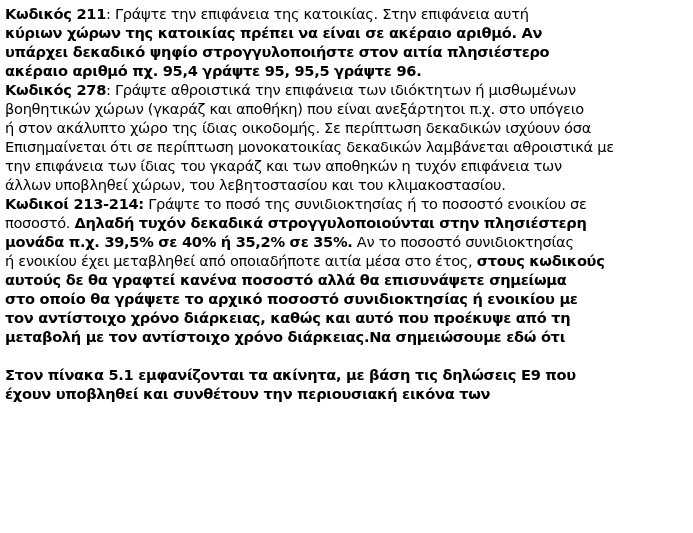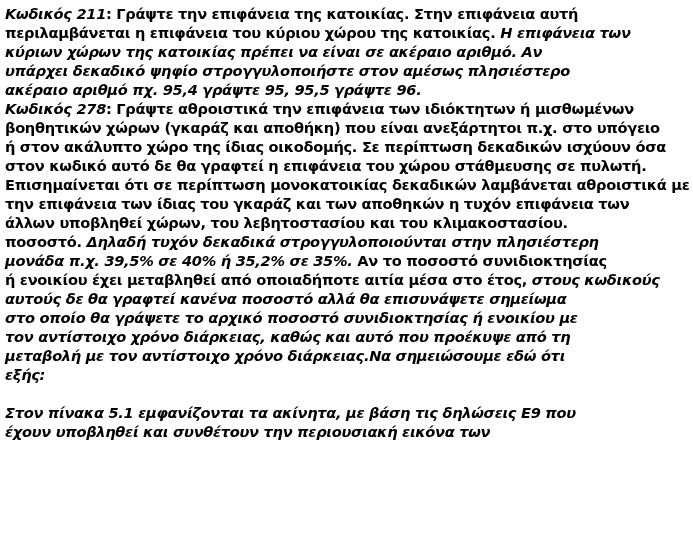--- a/index.html
+++ b/index.html
@@ -20,43 +20,41 @@
     line-height: 19px;
     letter-spacing: -0.3px;
   }
   .line {
     white-space: nowrap;
     height: 19px;
   }
   .line.blank {
     height: 19px;
   }
-  .seg { font-weight: bold; }
-  .seg.b { font-weight: bold; font-style: italic; }
+  .seg { font-weight: normal; }
+  .seg.b { font-weight: bold; }
 </style>
 </head>
 <body>
 
 <div class="doc">
     <div class="line"><span class="seg b">Κωδικός 211</span><span class="seg">: Γράψτε την επιφάνεια της κατοικίας. Στην επιφάνεια αυτή</span></div>
-    <div class="line"><span class="seg">περιλαμβάνεται η επιφάνεια του κύριου χώρου της κατοικίας. </span><span class="seg b">Η επιφάνεια των</span></div>
     <div class="line"><span class="seg b">κύριων χώρων της κατοικίας πρέπει να είναι σε ακέραιο αριθμό. Αν</span></div>
-    <div class="line"><span class="seg b">υπάρχει δεκαδικό ψηφίο στρογγυλοποιήστε στον αμέσως πλησιέστερο</span></div>
+    <div class="line"><span class="seg b">υπάρχει δεκαδικό ψηφίο στρογγυλοποιήστε στον αιτία πλησιέστερο</span></div>
     <div class="line"><span class="seg b">ακέραιο αριθμό πχ. 95,4 γράψτε 95, 95,5 γράψτε 96.</span></div>
     <div class="line"><span class="seg b">Κωδικός 278</span><span class="seg">: Γράψτε αθροιστικά την επιφάνεια των ιδιόκτητων ή μισθωμένων</span></div>
     <div class="line"><span class="seg">βοηθητικών χώρων (γκαράζ και αποθήκη) που είναι ανεξάρτητοι π.χ. στο υπόγειο</span></div>
     <div class="line"><span class="seg">ή στον ακάλυπτο χώρο της ίδιας οικοδομής. Σε περίπτωση δεκαδικών ισχύουν όσα</span></div>
-    <div class="line"><span class="seg">στον κωδικό αυτό δε θα γραφτεί η επιφάνεια του χώρου στάθμευσης σε πυλωτή.</span></div>
     <div class="line"><span class="seg">Επισημαίνεται ότι σε περίπτωση μονοκατοικίας δεκαδικών λαμβάνεται αθροιστικά με</span></div>
     <div class="line"><span class="seg">την επιφάνεια των ίδιας του γκαράζ και των αποθηκών η τυχόν επιφάνεια των</span></div>
     <div class="line"><span class="seg">άλλων υποβληθεί χώρων, του λεβητοστασίου και του κλιμακοστασίου.</span></div>
+    <div class="line"><span class="seg b">Κωδικοί 213-214:</span><span class="seg"> Γράψτε το ποσό της συνιδιοκτησίας ή το ποσοστό ενοικίου σε</span></div>
     <div class="line"><span class="seg">ποσοστό. </span><span class="seg b">Δηλαδή τυχόν δεκαδικά στρογγυλοποιούνται στην πλησιέστερη</span></div>
     <div class="line"><span class="seg b">μονάδα π.χ. 39,5% σε 40% ή 35,2% σε 35%.</span><span class="seg"> Αν το ποσοστό συνιδιοκτησίας</span></div>
     <div class="line"><span class="seg">ή ενοικίου έχει μεταβληθεί από οποιαδήποτε αιτία μέσα στο έτος, </span><span class="seg b">στους κωδικούς</span></div>
     <div class="line"><span class="seg b">αυτούς δε θα γραφτεί κανένα ποσοστό αλλά θα επισυνάψετε σημείωμα</span></div>
     <div class="line"><span class="seg b">στο οποίο θα γράψετε το αρχικό ποσοστό συνιδιοκτησίας ή ενοικίου με</span></div>
     <div class="line"><span class="seg b">τον αντίστοιχο χρόνο διάρκειας, καθώς και αυτό που προέκυψε από τη</span></div>
     <div class="line"><span class="seg b">μεταβολή με τον αντίστοιχο χρόνο διάρκειας.Να σημειώσουμε εδώ ότι</span></div>
-    <div class="line"><span class="seg b">εξής:</span></div>
     <div class="line blank"></div>
     <div class="line"><span class="seg b">Στον πίνακα 5.1 εμφανίζονται τα ακίνητα, με βάση τις δηλώσεις Ε9 που</span></div>
     <div class="line"><span class="seg b">έχουν υποβληθεί και συνθέτουν την περιουσιακή εικόνα των</span></div>
   </div>
 
 </body></html>

